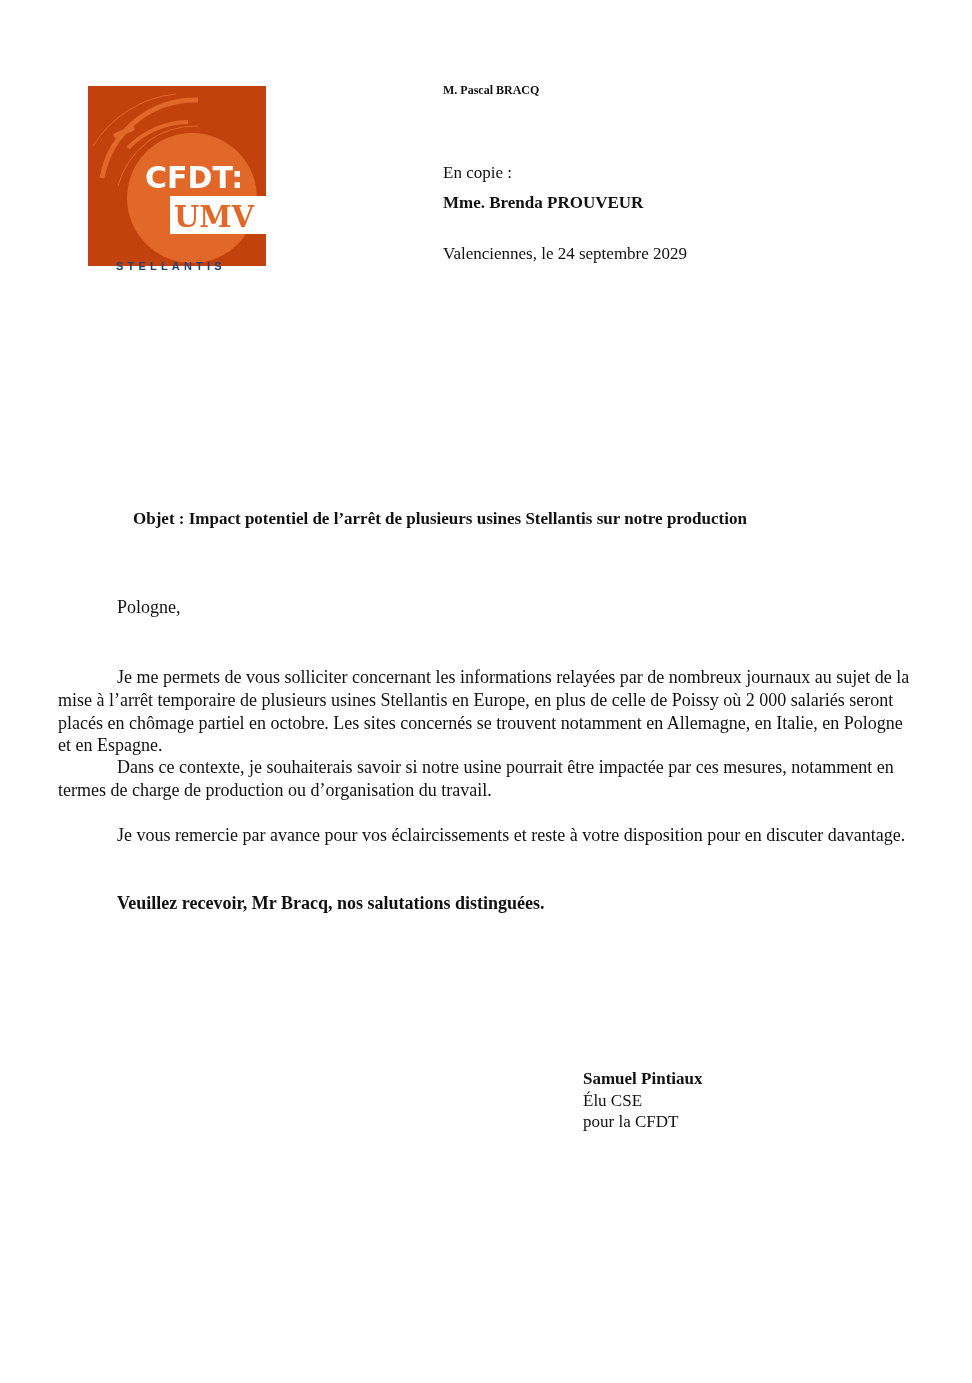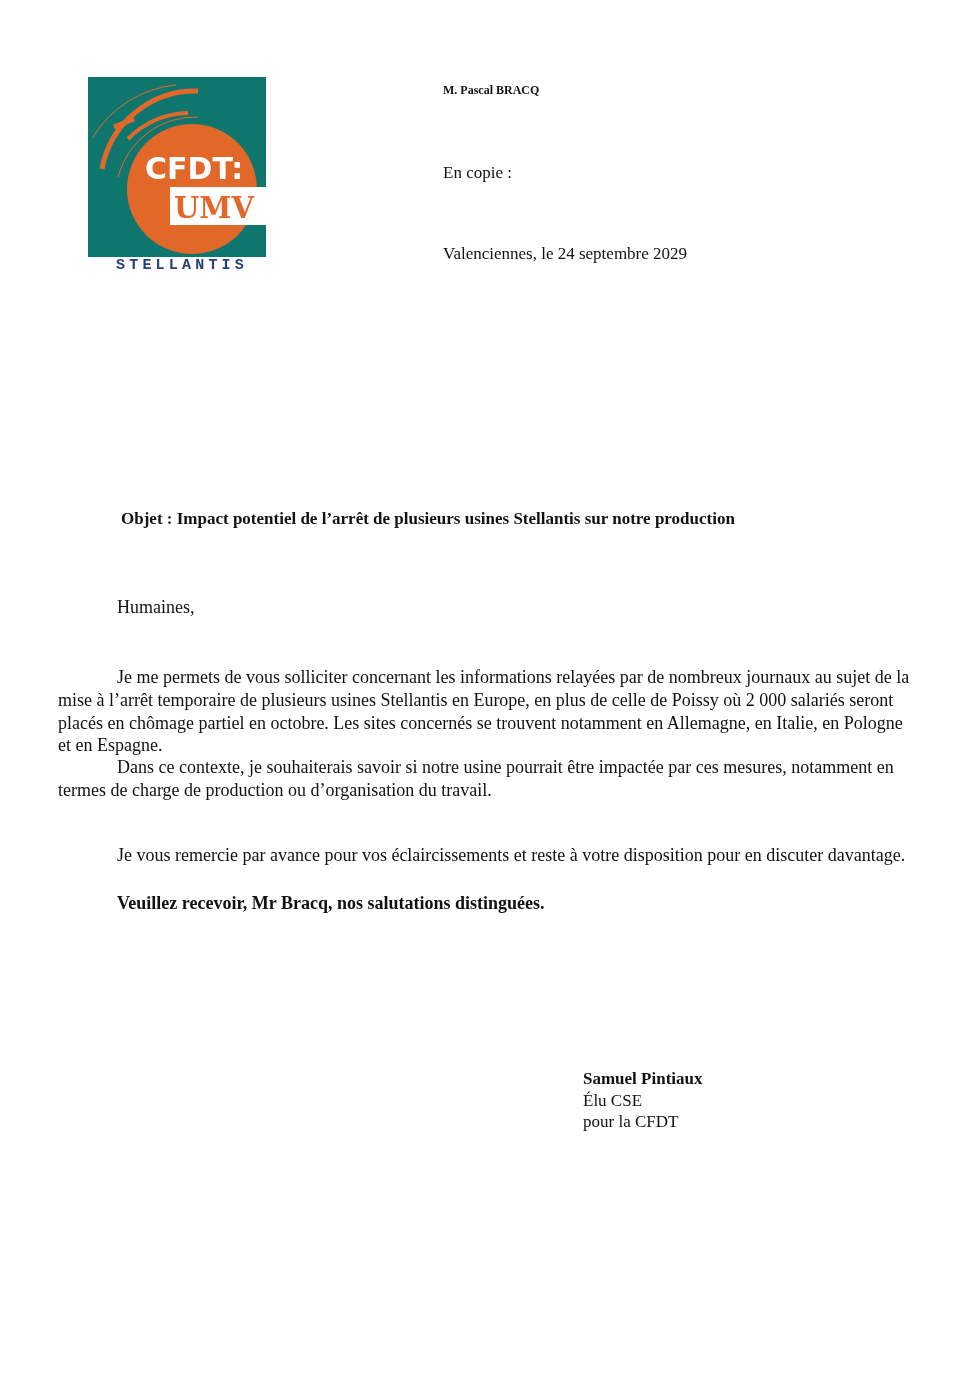--- a/index.html
+++ b/index.html
@@ -11,35 +11,35 @@
       width: 972px;
       height: 1383px;
       position: relative;
       overflow: hidden;
       font-family: "Liberation Serif", "DejaVu Serif", serif;
       color: #111111;
     }
     .logo {
       position: absolute;
       left: 88px;
-      top: 77px;
+      top: 86px;
       width: 178px;
       height: 180px;
-      background: #0f766e;
+      background: #c2410c;
       overflow: hidden;
     }
     .logo svg { display: block; }
     .stellantis {
       position: absolute;
       left: 116px;
       top: 256px;
       width: 158px;
       height: 24px;
-      font-family: Liberation Mono, monospace;
-      font-size: 15px;
+      font-family: Liberation Sans, sans-serif;
+      font-size: 11px;
       letter-spacing: 4.2px;
       color: #27407a;
       font-weight: 600;
       line-height: 20px;
       white-space: nowrap;
     }
     .recipient-block {
       position: absolute;
       left: 443px;
       top: 79px;
@@ -64,21 +64,21 @@
     }
     .date-line {
       position: absolute;
       left: 443px;
       top: 243px;
       font-size: 17px;
       line-height: 22px;
     }
     .subject {
       position: absolute;
-      left: 121px;
+      left: 133px;
       top: 508px;
       font-size: 17px;
       font-weight: bold;
       line-height: 22px;
       white-space: nowrap;
     }
     .salutation {
       position: absolute;
       left: 117px;
       top: 596px;
@@ -89,21 +89,21 @@
       position: absolute;
       left: 58px;
       width: 858px;
       font-size: 18px;
       line-height: 22.8px;
       text-indent: 59px;
       text-align: left;
     }
     .p1 { top: 642px; margin-top: 24px; }
     .p2 { top: 756px; }
-    .p3 { top: 824px; margin-top: 20px; }
+    .p3 { top: 824px; }
     .closing {
       position: absolute;
       left: 117px;
       top: 892px;
       font-size: 18px;
       font-weight: bold;
       line-height: 22px;
     }
     .signature {
       position: absolute;
@@ -135,27 +135,28 @@
 </div>
 <div class="stellantis">STELLANTIS</div>
 
 <div class="recipient-block">
   <div class="bold">M. Pascal BRACQ</div>
 </div>
 
 <div class="copy-label">En copie :</div>
 
 <div class="cc-block">
+  <div class="bold">Mme. Brenda PROUVEUR</div>
 </div>
 
 <div class="date-line">Valenciennes, le 24 septembre 2029</div>
 
 <div class="subject">Objet : Impact potentiel de l’arrêt de plusieurs usines Stellantis sur notre production</div>
 
-<div class="salutation">Humaines,</div>
+<div class="salutation">Pologne,</div>
 
 <div class="para p1">Je me permets de vous solliciter concernant les informations relayées par de nombreux journaux au sujet de la mise à l’arrêt temporaire de plusieurs usines Stellantis en Europe, en plus de celle de Poissy où 2 000 salariés seront placés en chômage partiel en octobre. Les sites concernés se trouvent notamment en Allemagne, en Italie, en Pologne et en Espagne.</div>
 <div class="para p2">Dans ce contexte, je souhaiterais savoir si notre usine pourrait être impactée par ces mesures, notamment en termes de charge de production ou d’organisation du travail.</div>
 <div class="para p3">Je vous remercie par avance pour vos éclaircissements et reste à votre disposition pour en discuter davantage.</div>
 
 <div class="closing">Veuillez recevoir, Mr Bracq, nos salutations distinguées.</div>
 
 <div class="signature">
   <div class="bold">Samuel Pintiaux</div>
   <div>Élu CSE</div>

